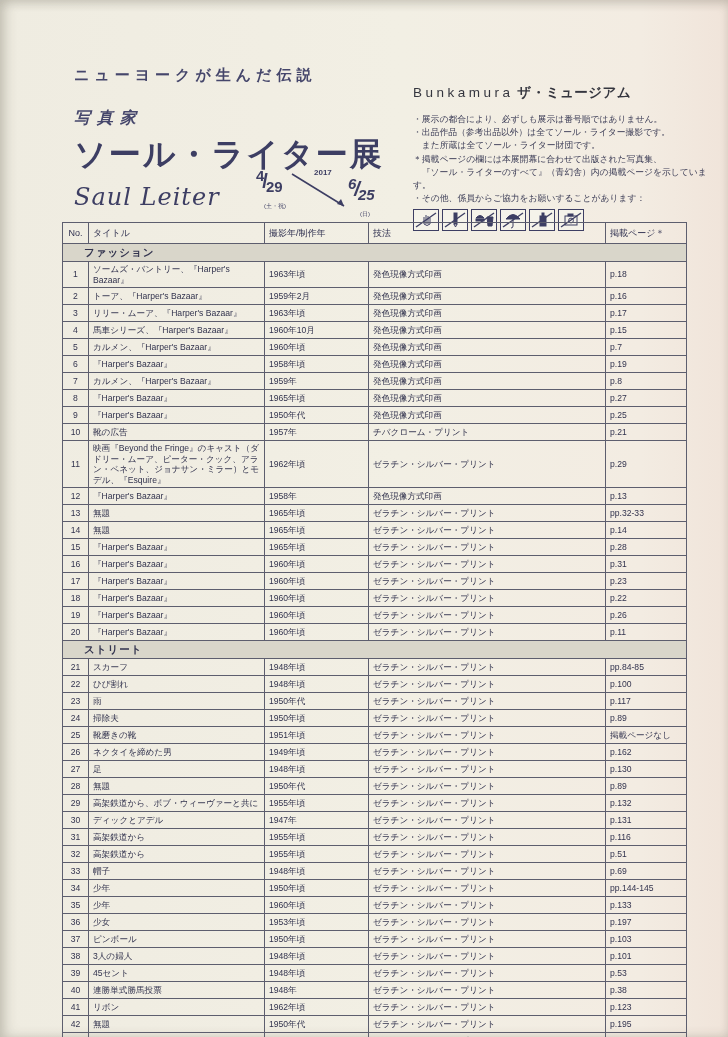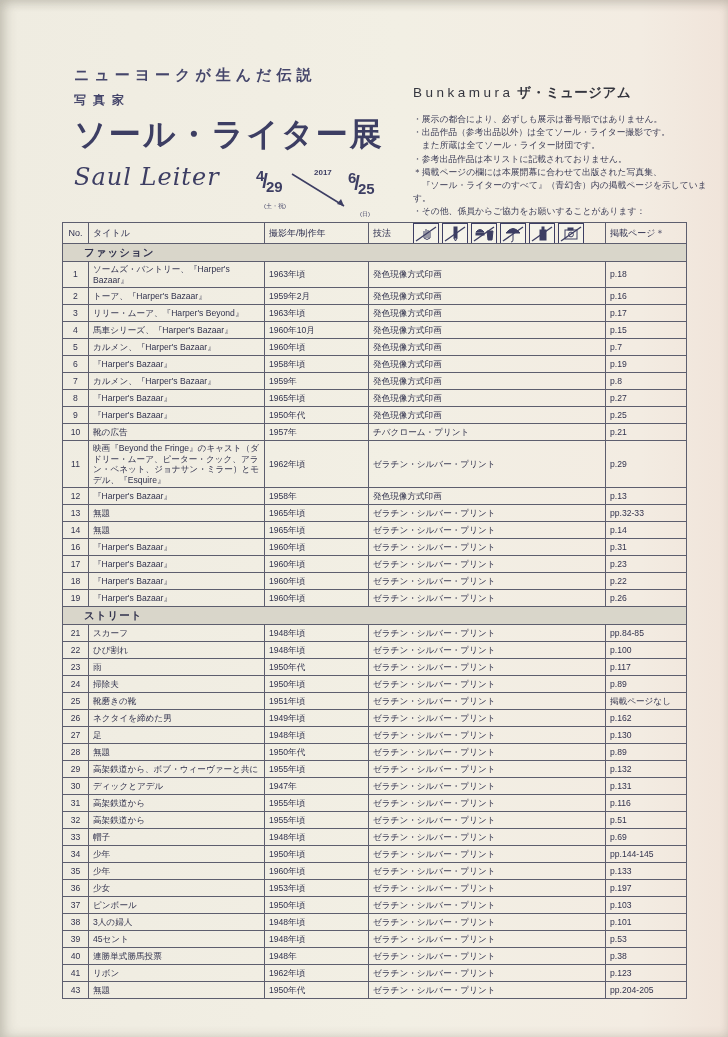--- a/index.html
+++ b/index.html
@@ -6,34 +6,34 @@
   .page{
     position:relative;width:728px;height:1037px;margin:0 auto;
     background:linear-gradient(90deg,#efece1 0%,#f2efe4 55%,#f3ece2 88%,#f0e4da 100%);
     font-family:"Liberation Sans","DejaVu Sans",sans-serif;
     color:#33344f;overflow:hidden;
     box-shadow:inset 6px 0 12px rgba(60,55,40,.18), inset 0 4px 10px rgba(60,55,40,.12);
   }
   
   .hdr-left{position:absolute;left:74px;top:66px;color:#3d3e63;}
   .tagline{font-size:15px;font-weight:bold;letter-spacing:5px;color:#45466b;}
-  .role{font-size:12px;font-weight:bold;letter-spacing:7px;margin-top:7px;color:#45466b;}
+  .role{font-size:16px;font-weight:bold;letter-spacing:7px;margin-top:23px;color:#45466b;font-style:italic;}
   .big-title{font-size:32px;font-weight:bold;letter-spacing:2px;margin-top:4px;color:#3d3e63;text-align:right;}
   .signature{font-family:"DejaVu Serif","Liberation Serif",serif;font-style:italic;
     font-size:24px;color:#3d3e63;margin-top:6px;letter-spacing:1px;}
   
   .dates{position:absolute;left:256px;top:168px;width:140px;height:48px;color:#3d3e63;}
   .frac{position:absolute;font-weight:bold;}
   .frac .n{font-size:15px;position:relative;top:-7px;}
   .frac .sl{font-size:20px;margin:0 -2px;}
   .frac .d{font-size:15px;position:relative;top:4px;}
   .frac-note{position:absolute;font-size:6px;letter-spacing:0;}
   .f-start{left:0;top:2px;}
   .f-start-note{left:8px;top:34px;}
-  .f-end{left:92px;top:4px;}
+  .f-end{left:92px;top:10px;font-style:italic;}
   .f-end-note{left:104px;top:42px;}
   .date-arrow{position:absolute;left:30px;top:0px;}
   .year-label{position:absolute;left:58px;top:0px;font-size:8px;font-weight:bold;color:#3d3e63;}
   
   .hdr-right{position:absolute;left:413px;top:84px;width:300px;color:#3a3b50;}
   .venue{font-size:13.5px;color:#35363f;}
   .venue .bk{letter-spacing:3.5px;font-weight:500;}
   .venue .museum{font-weight:bold;letter-spacing:.5px;}
   .notes{margin-top:11px;font-size:8.8px;line-height:13.2px;color:#3a3b55;}
   .icon-row{margin-top:4px;display:flex;gap:3px;}
@@ -81,21 +81,20 @@
       <span class="bk">Bunkamura</span>
       <span class="museum">ザ・ミュージアム</span>
     </div>
     <div class="notes">
   <div class="note-line">・展示の都合により、必ずしも展示は番号順ではありません。</div>
 
   <div class="note-line">・出品作品（参考出品以外）は全てソール・ライター撮影です。</div>
 
   <div class="note-line">　また所蔵は全てソール・ライター財団です。</div>
 
-  <div class="note-line">・参考出品作品は本リストに記載されておりません。</div>
 
   <div class="note-line">＊掲載ページの欄には本展開幕に合わせて出版された写真集、</div>
 
   <div class="note-line">　『ソール・ライターのすべて』（青幻舎）内の掲載ページを示しています。</div>
 
   <div class="note-line">・その他、係員からご協力をお願いすることがあります：</div>
 </div>
     <div class="icon-row">
       <span class="picon">
         <svg width="24" height="20" viewBox="0 0 24 20">
@@ -188,21 +187,21 @@
   <tr>
     <td class="c-no">2</td>
     <td class="c-title">トーア、『Harper's Bazaar』</td>
     <td class="c-year">1959年2月</td>
     <td class="c-tech">発色現像方式印画</td>
     <td class="c-page">p.16</td>
   </tr>
 
   <tr>
     <td class="c-no">3</td>
-    <td class="c-title">リリー・ムーア、『Harper's Beyond』</td>
+    <td class="c-title">リリー・ムーア、『Harper's Bazaar』</td>
     <td class="c-year">1963年頃</td>
     <td class="c-tech">発色現像方式印画</td>
     <td class="c-page">p.17</td>
   </tr>
 
   <tr>
     <td class="c-no">4</td>
     <td class="c-title">馬車シリーズ、『Harper's Bazaar』</td>
     <td class="c-year">1960年10月</td>
     <td class="c-tech">発色現像方式印画</td>
@@ -282,20 +281,27 @@
   </tr>
 
   <tr>
     <td class="c-no">14</td>
     <td class="c-title">無題</td>
     <td class="c-year">1965年頃</td>
     <td class="c-tech">ゼラチン・シルバー・プリント</td>
     <td class="c-page">p.14</td>
   </tr>
 
+  <tr>
+    <td class="c-no">15</td>
+    <td class="c-title">『Harper's Bazaar』</td>
+    <td class="c-year">1965年頃</td>
+    <td class="c-tech">ゼラチン・シルバー・プリント</td>
+    <td class="c-page">p.28</td>
+  </tr>
 
   <tr>
     <td class="c-no">16</td>
     <td class="c-title">『Harper's Bazaar』</td>
     <td class="c-year">1960年頃</td>
     <td class="c-tech">ゼラチン・シルバー・プリント</td>
     <td class="c-page">p.31</td>
   </tr>
 
   <tr>
@@ -315,20 +321,27 @@
   </tr>
 
   <tr>
     <td class="c-no">19</td>
     <td class="c-title">『Harper's Bazaar』</td>
     <td class="c-year">1960年頃</td>
     <td class="c-tech">ゼラチン・シルバー・プリント</td>
     <td class="c-page">p.26</td>
   </tr>
 
+  <tr>
+    <td class="c-no">20</td>
+    <td class="c-title">『Harper's Bazaar』</td>
+    <td class="c-year">1960年頃</td>
+    <td class="c-tech">ゼラチン・シルバー・プリント</td>
+    <td class="c-page">p.11</td>
+  </tr>
 
   <tr class="sec-row">
     <td colspan="5" class="sec-name">ストリート</td>
   </tr>
 
   <tr>
     <td class="c-no">21</td>
     <td class="c-title">スカーフ</td>
     <td class="c-year">1948年頃</td>
     <td class="c-tech">ゼラチン・シルバー・プリント</td>
@@ -488,20 +501,27 @@
   </tr>
 
   <tr>
     <td class="c-no">41</td>
     <td class="c-title">リボン</td>
     <td class="c-year">1962年頃</td>
     <td class="c-tech">ゼラチン・シルバー・プリント</td>
     <td class="c-page">p.123</td>
   </tr>
 
+  <tr>
+    <td class="c-no">42</td>
+    <td class="c-title">無題</td>
+    <td class="c-year">1950年代</td>
+    <td class="c-tech">ゼラチン・シルバー・プリント</td>
+    <td class="c-page">p.195</td>
+  </tr>
 
   <tr>
     <td class="c-no">43</td>
     <td class="c-title">無題</td>
     <td class="c-year">1950年代</td>
     <td class="c-tech">ゼラチン・シルバー・プリント</td>
     <td class="c-page">pp.204-205</td>
   </tr>
 </tbody>
   </table>

